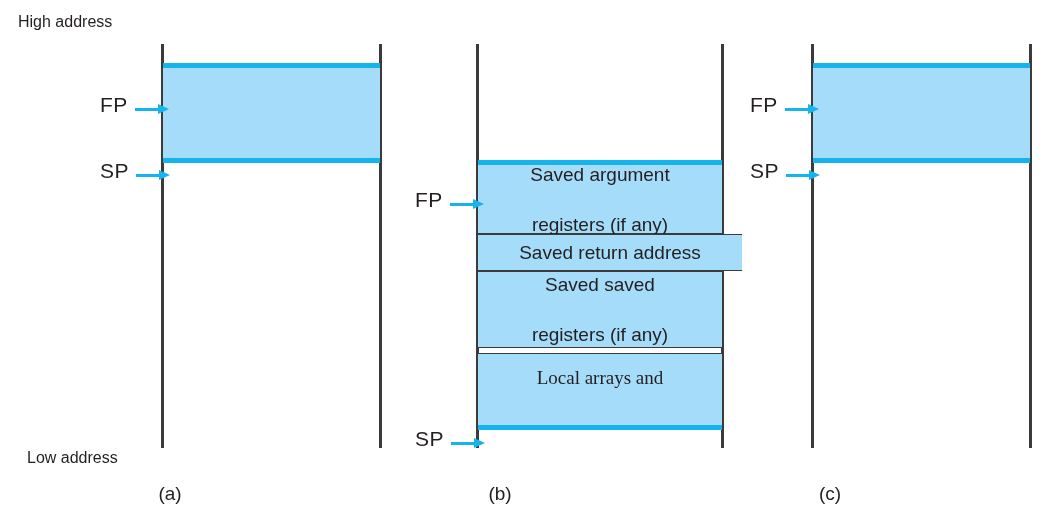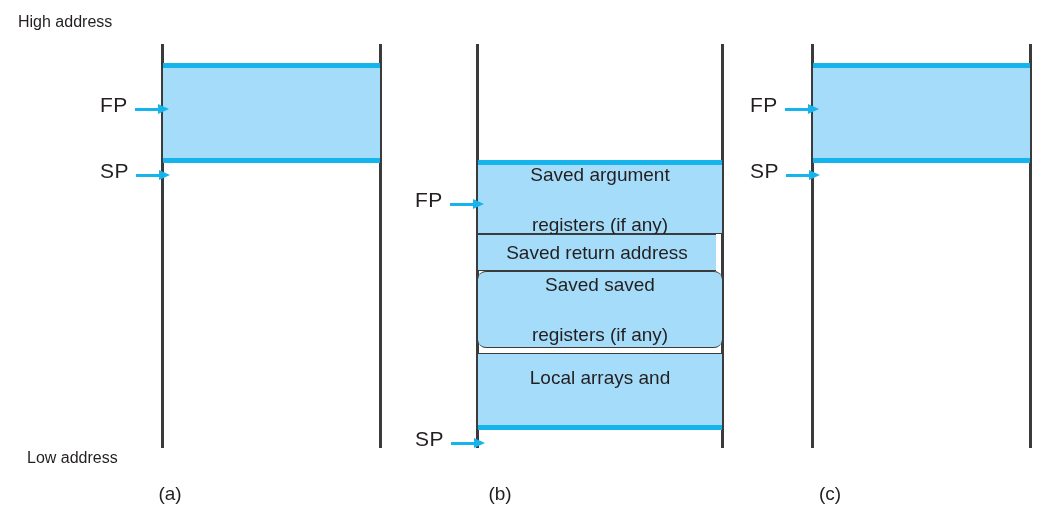--- a/index.html
+++ b/index.html
@@ -66,21 +66,21 @@
     box-sizing: border-box;
     display: flex;
     align-items: center;
     justify-content: center;
     text-align: center;
     font-size: 19px;
     line-height: 25px;
     color: #231f20;
   }
   .cell.first { border-top: 5px solid #15b4ed; }
-  .cell.last  { border-bottom: 5px solid #15b4ed; }
+  .cell.last  { border-bottom: 5px solid #15b4ed; font-family: Liberation Serif, serif; }
   .cell span { display: block; padding: 0 6px; }
 
   
   .ptr {
     position: absolute;
     display: flex;
     align-items: flex-end;
     height: 24px;
     white-space: nowrap;
     margin-top: 24px;
@@ -148,25 +148,25 @@
   </div>
 
   <div>
     <div class="rail" style="left:476px; top:44px; height:404px;"></div>
     <div class="rail" style="left:721px; top:44px; height:404px;"></div>
 
     <div class="cell first" style="left:478px; top:160px; width:244px; height:74px;justify-content:center;">
       <span><span>Saved argument</span><br><span>registers (if any)</span></span>
     </div>
 
-    <div class="cell" style="left:478px; top:234px; width:238px; height:37px;">
+    <div class="cell" style="left:478px; top:234px; width:264px; height:37px;">
       <span>Saved return address</span>
     </div>
 
-    <div class="cell" style="left:478px; top:271px; width:244px; height:77px;border-radius:8px;">
+    <div class="cell" style="left:478px; top:271px; width:244px; height:77px;">
       <span><span>Saved saved</span><br><span>registers (if any)</span></span>
     </div>
 
     <div class="cell last" style="left:478px; top:353px; width:244px; height:77px;">
       <span><span>Local arrays and</span><br></span>
     </div>
 
     <div class="ptr" style="left:415px; top:162px;">
       <span class="ptr-text">FP</span>
       <span class="arrow"></span>

